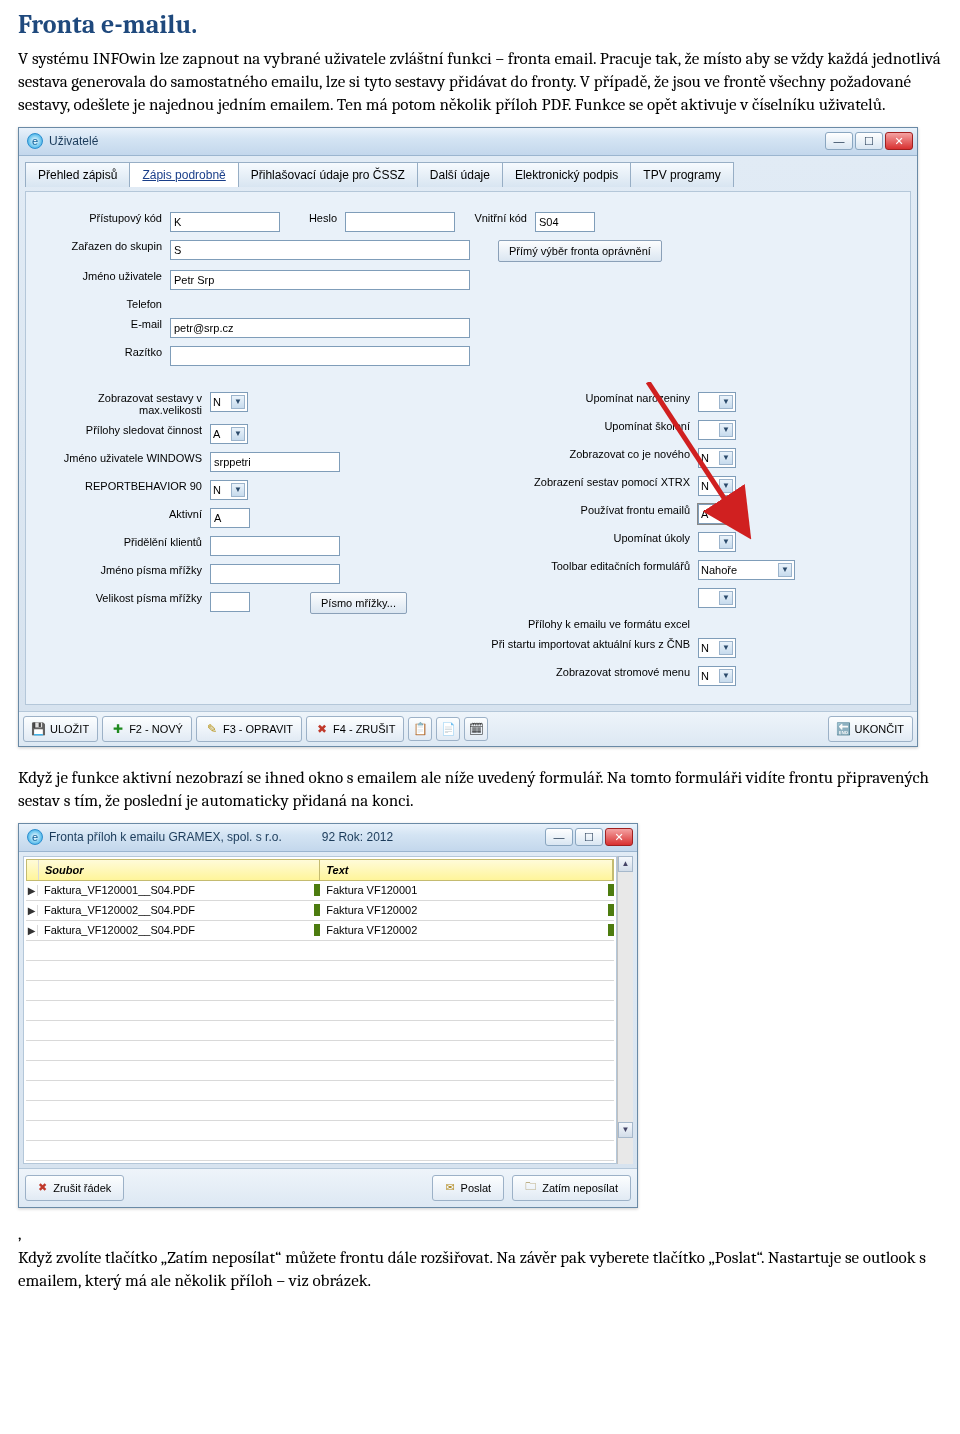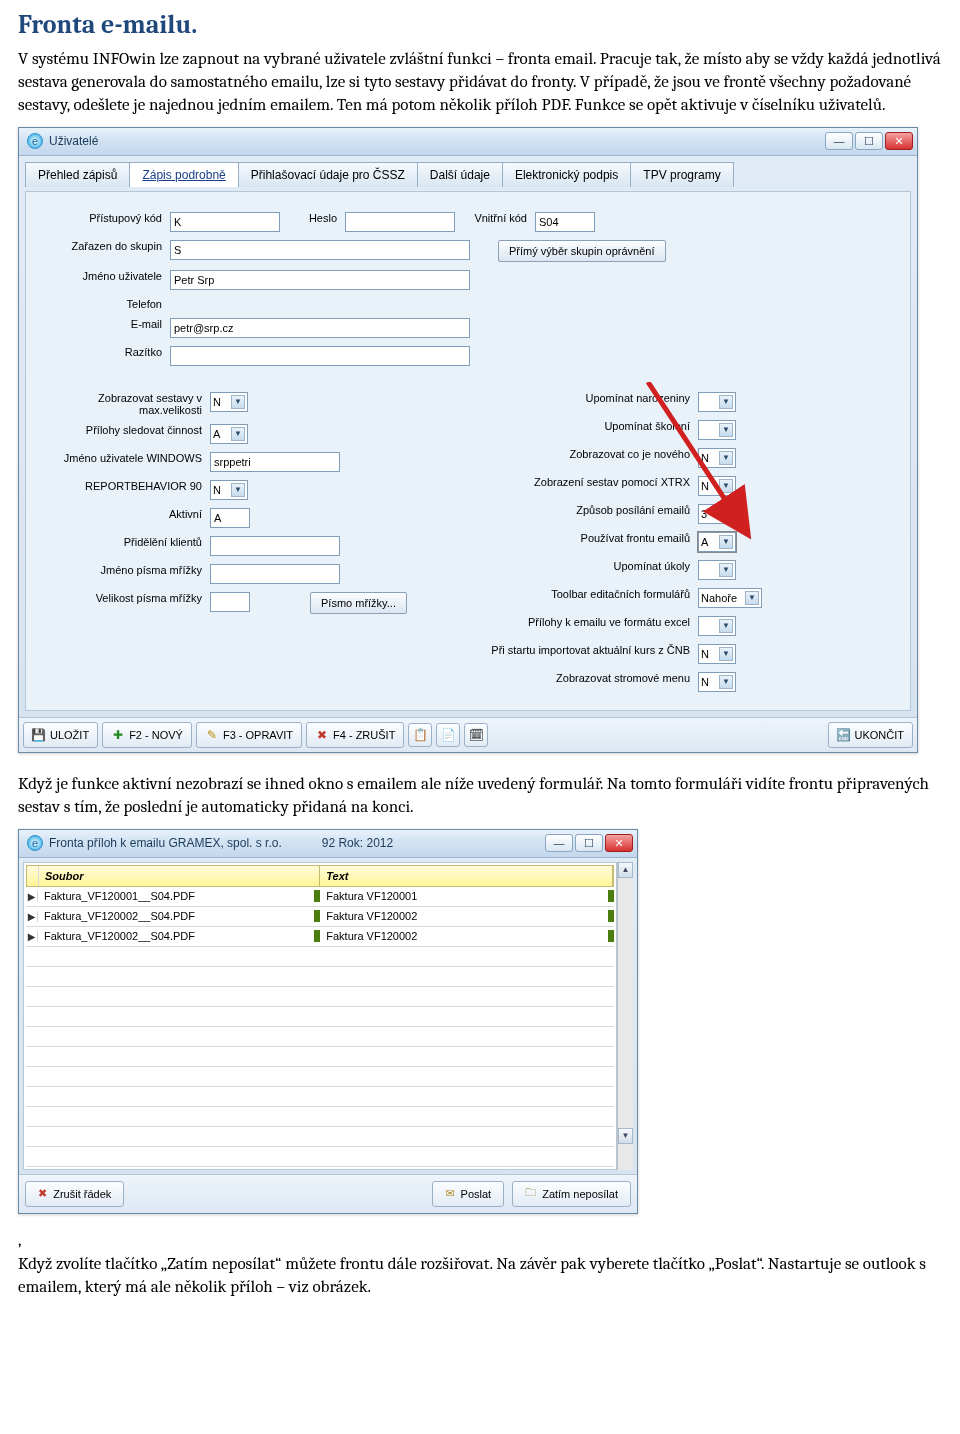--- a/index.html
+++ b/index.html
@@ -111,21 +111,21 @@
     width: 38px; height: 20px; border: 1px solid #7f9db9;
     background: #fff; display: flex; align-items: center; padding: 0 2px;
     font-size: 11px;
   }
   .dd .arr {
     margin-left: auto; width: 14px; height: 14px;
     background: linear-gradient(#eaf3fb,#c7dbed);
     border: 1px solid #9cb4cc; display:flex;align-items:center;justify-content:center;
     font-size: 8px; color:#2b4a6b;
   }
-  .dd.lg { width: 64px; }
+  .dd.lg { width: 97px; }
   .cols2 { display: flex; gap: 40px; }
   .col { flex: 1; }
   .right-col .row .lbl { width: 210px; }
   .left-col .row .lbl { width: 170px; }
 
   .arrow-overlay {
     position: absolute; pointer-events: none;
   }
 
   .statusbar {
@@ -222,21 +222,21 @@
           <input class="inp" style="width: 110px;" value="K">
           <span class="lbl" style="width:65px">Heslo</span>
           <input class="inp" style="width: 110px;" type="password">
           <span class="lbl" style="width:80px">Vnitřní kód</span>
           <input class="inp" style="width: 60px;" value="S04">
         </div>
         <div class="row">
           <span class="lbl" style="width:130px">Zařazen do skupin</span>
           <input class="inp" style="width: 300px;" value="S">
           <span style="width:28px"></span>
-          <button class="btn-inline">Přímý výběr skupin oprávnění</button>
+          <button class="btn-inline">Přímý výběr fronta oprávnění</button>
         </div>
         <div class="row">
           <span class="lbl" style="width:130px">Jméno uživatele</span>
           <input class="inp" style="width: 300px;" value="Petr Srp">
         </div>
         <div class="row">
           <span class="lbl" style="width:130px">Telefon</span>
         </div>
         <div class="row">
           <span class="lbl" style="width:130px">E-mail</span>
@@ -326,27 +326,20 @@
                 </div>
               </div>
               <div class="row">
                 <span class="lbl" style="width: 210px;">Zobrazení sestav pomocí XTRX</span>
                 <div class="dd">
                   <span>N</span>
                   <span class="arr">▼</span>
                 </div>
               </div>
               <div class="row">
-                <span class="lbl" style="width: 210px;">Způsob posílání emailů</span>
-                <div class="dd">
-                  <span>3</span>
-                  <span class="arr">▼</span>
-                </div>
-              </div>
-              <div class="row">
                 <span class="lbl" style="width: 210px;">Používat frontu emailů</span>
                 <div class="dd" style="outline: rgb(136, 136, 136) solid 1px;">
                   <span>A</span>
                   <span class="arr">▼</span>
                 </div>
               </div>
               <div class="row">
                 <span class="lbl" style="width: 210px;">Upomínat úkoly</span>
                 <div class="dd">
                   <span></span>
@@ -354,21 +347,21 @@
                 </div>
               </div>
               <div class="row">
                 <span class="lbl" style="width: 210px;">Toolbar editačních formulářů</span>
                 <div class="dd lg">
                   <span>Nahoře</span>
                   <span class="arr">▼</span>
                 </div>
               </div>
               <div class="row">
-                <span class="lbl" style="width: 210px;">Přílohy k emailu ve formátu excel</span>
+                <span class="lbl" style="width: 210px; margin-top: 30px;">Přílohy k emailu ve formátu excel</span>
                 <div class="dd">
                   <span></span>
                   <span class="arr">▼</span>
                 </div>
               </div>
               <div class="row">
                 <span class="lbl" style="width: 210px;">Při startu importovat aktuální kurs z ČNB</span>
                 <div class="dd">
                   <span>N</span>
                   <span class="arr">▼</span>

